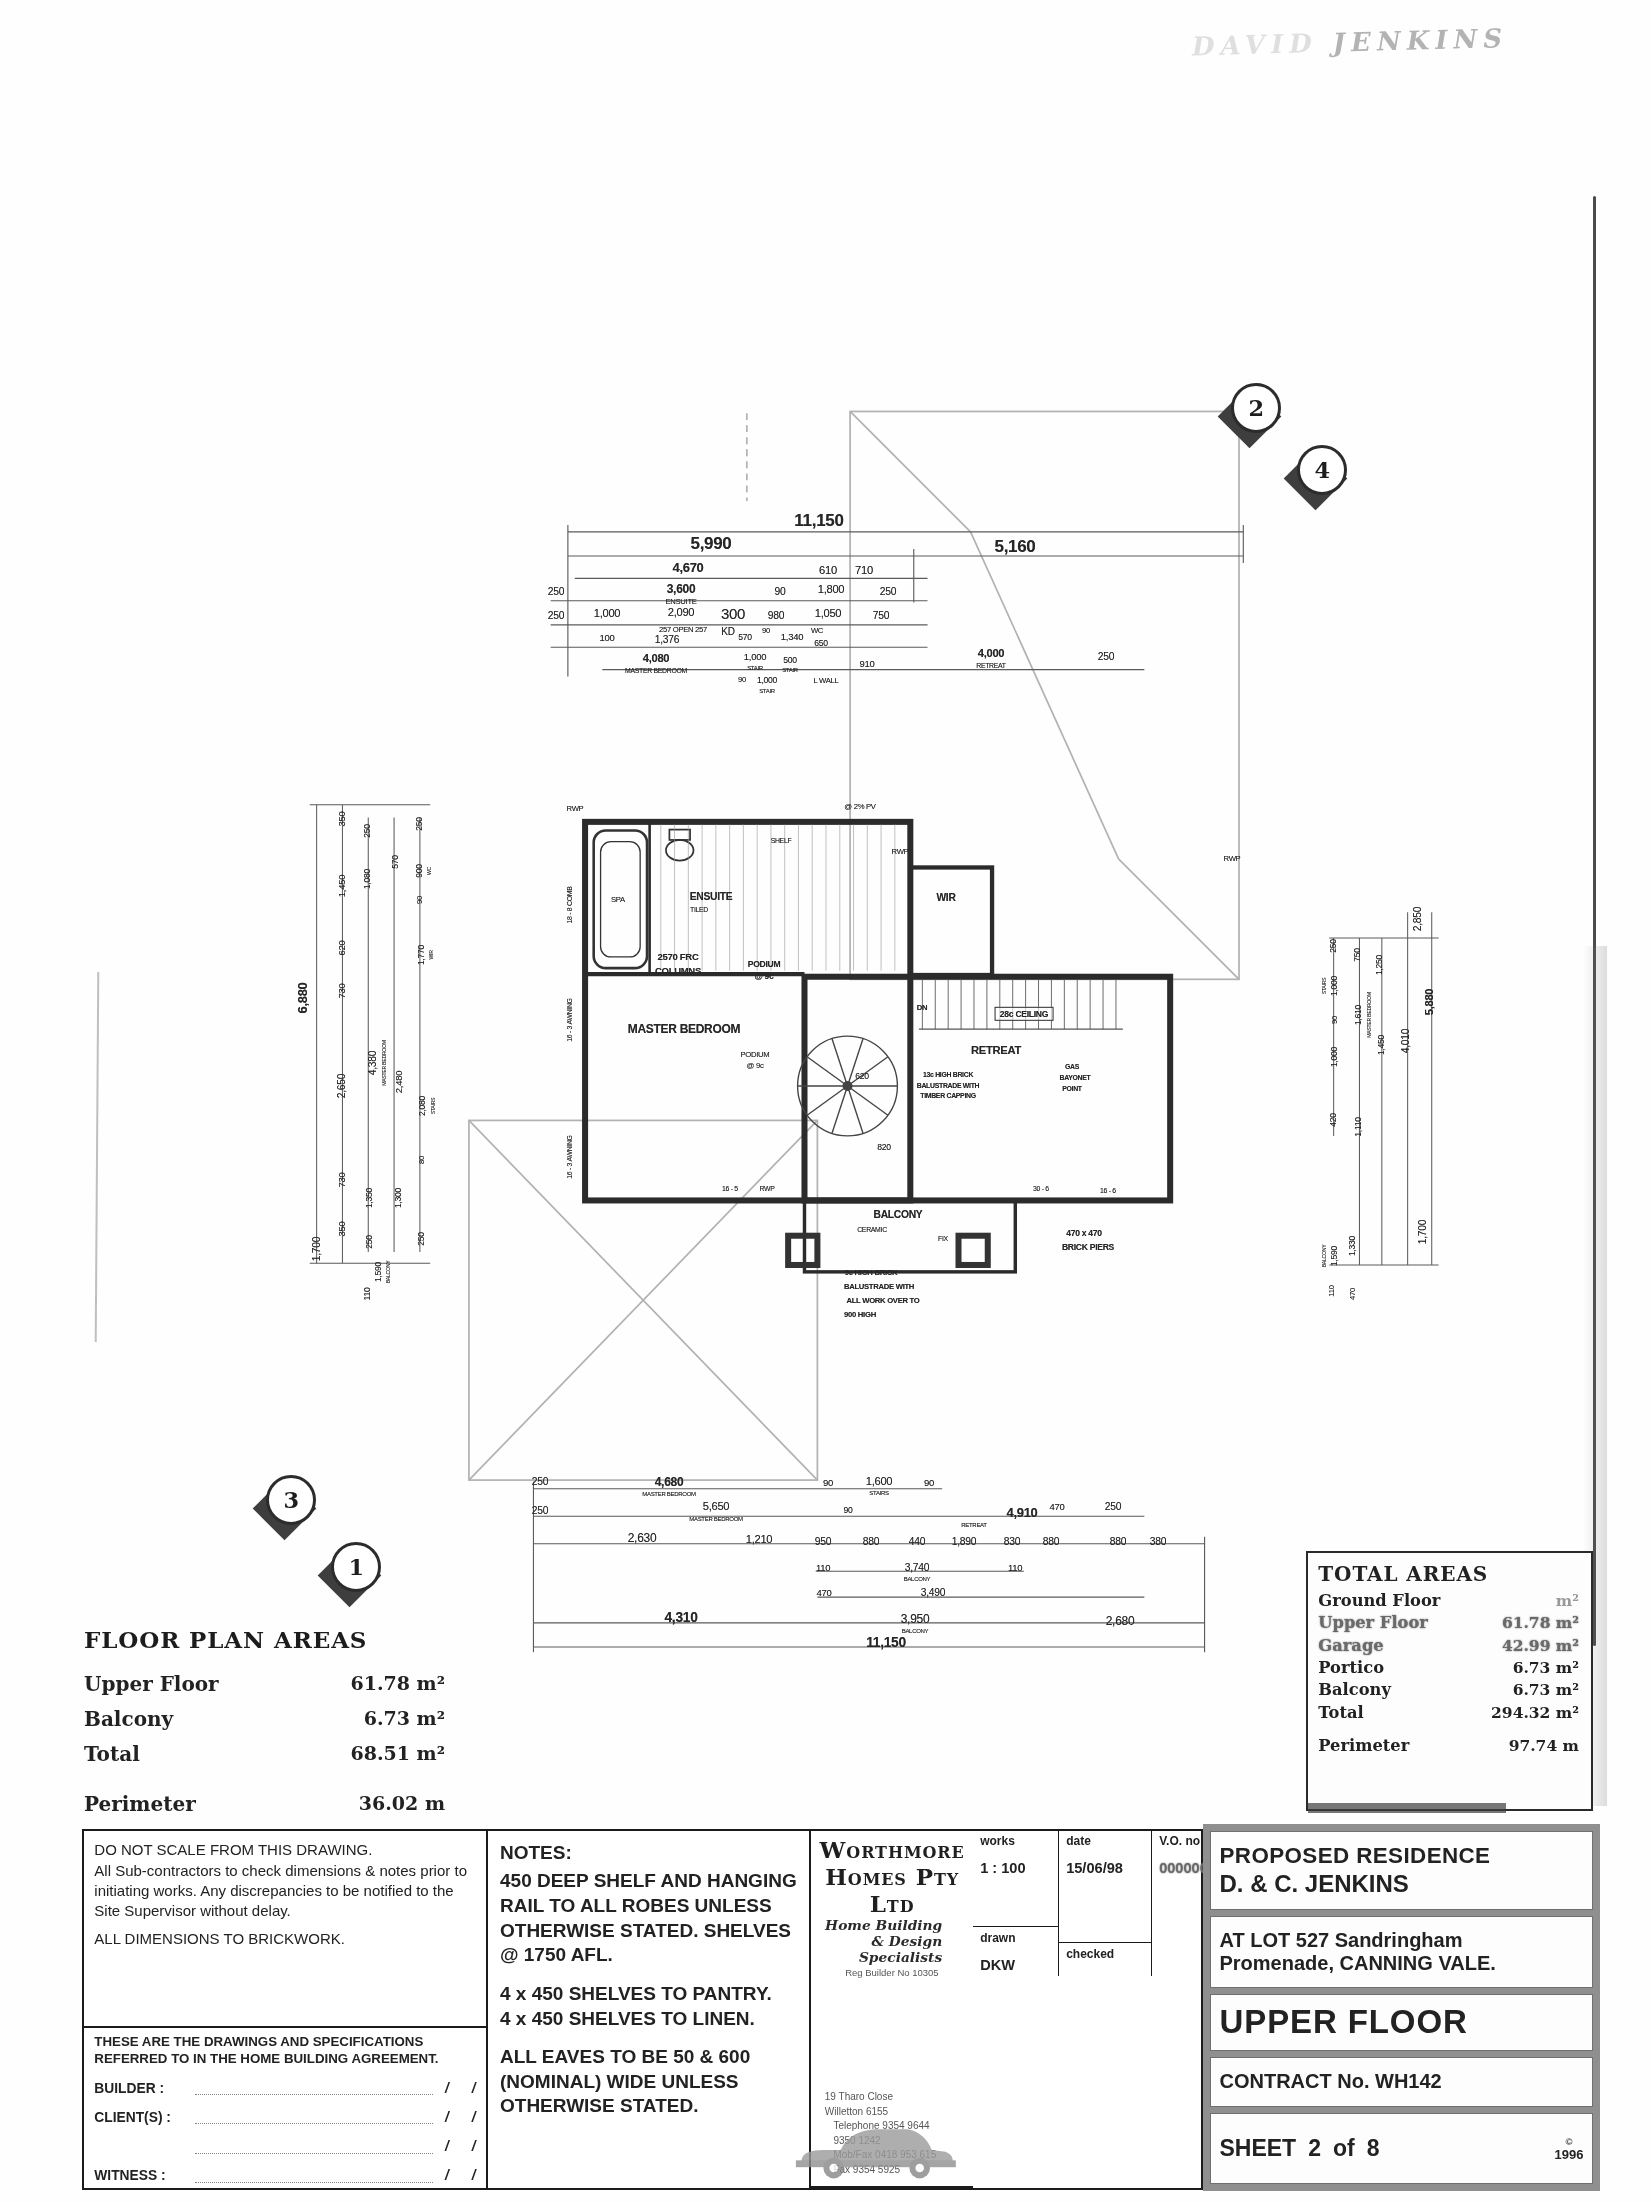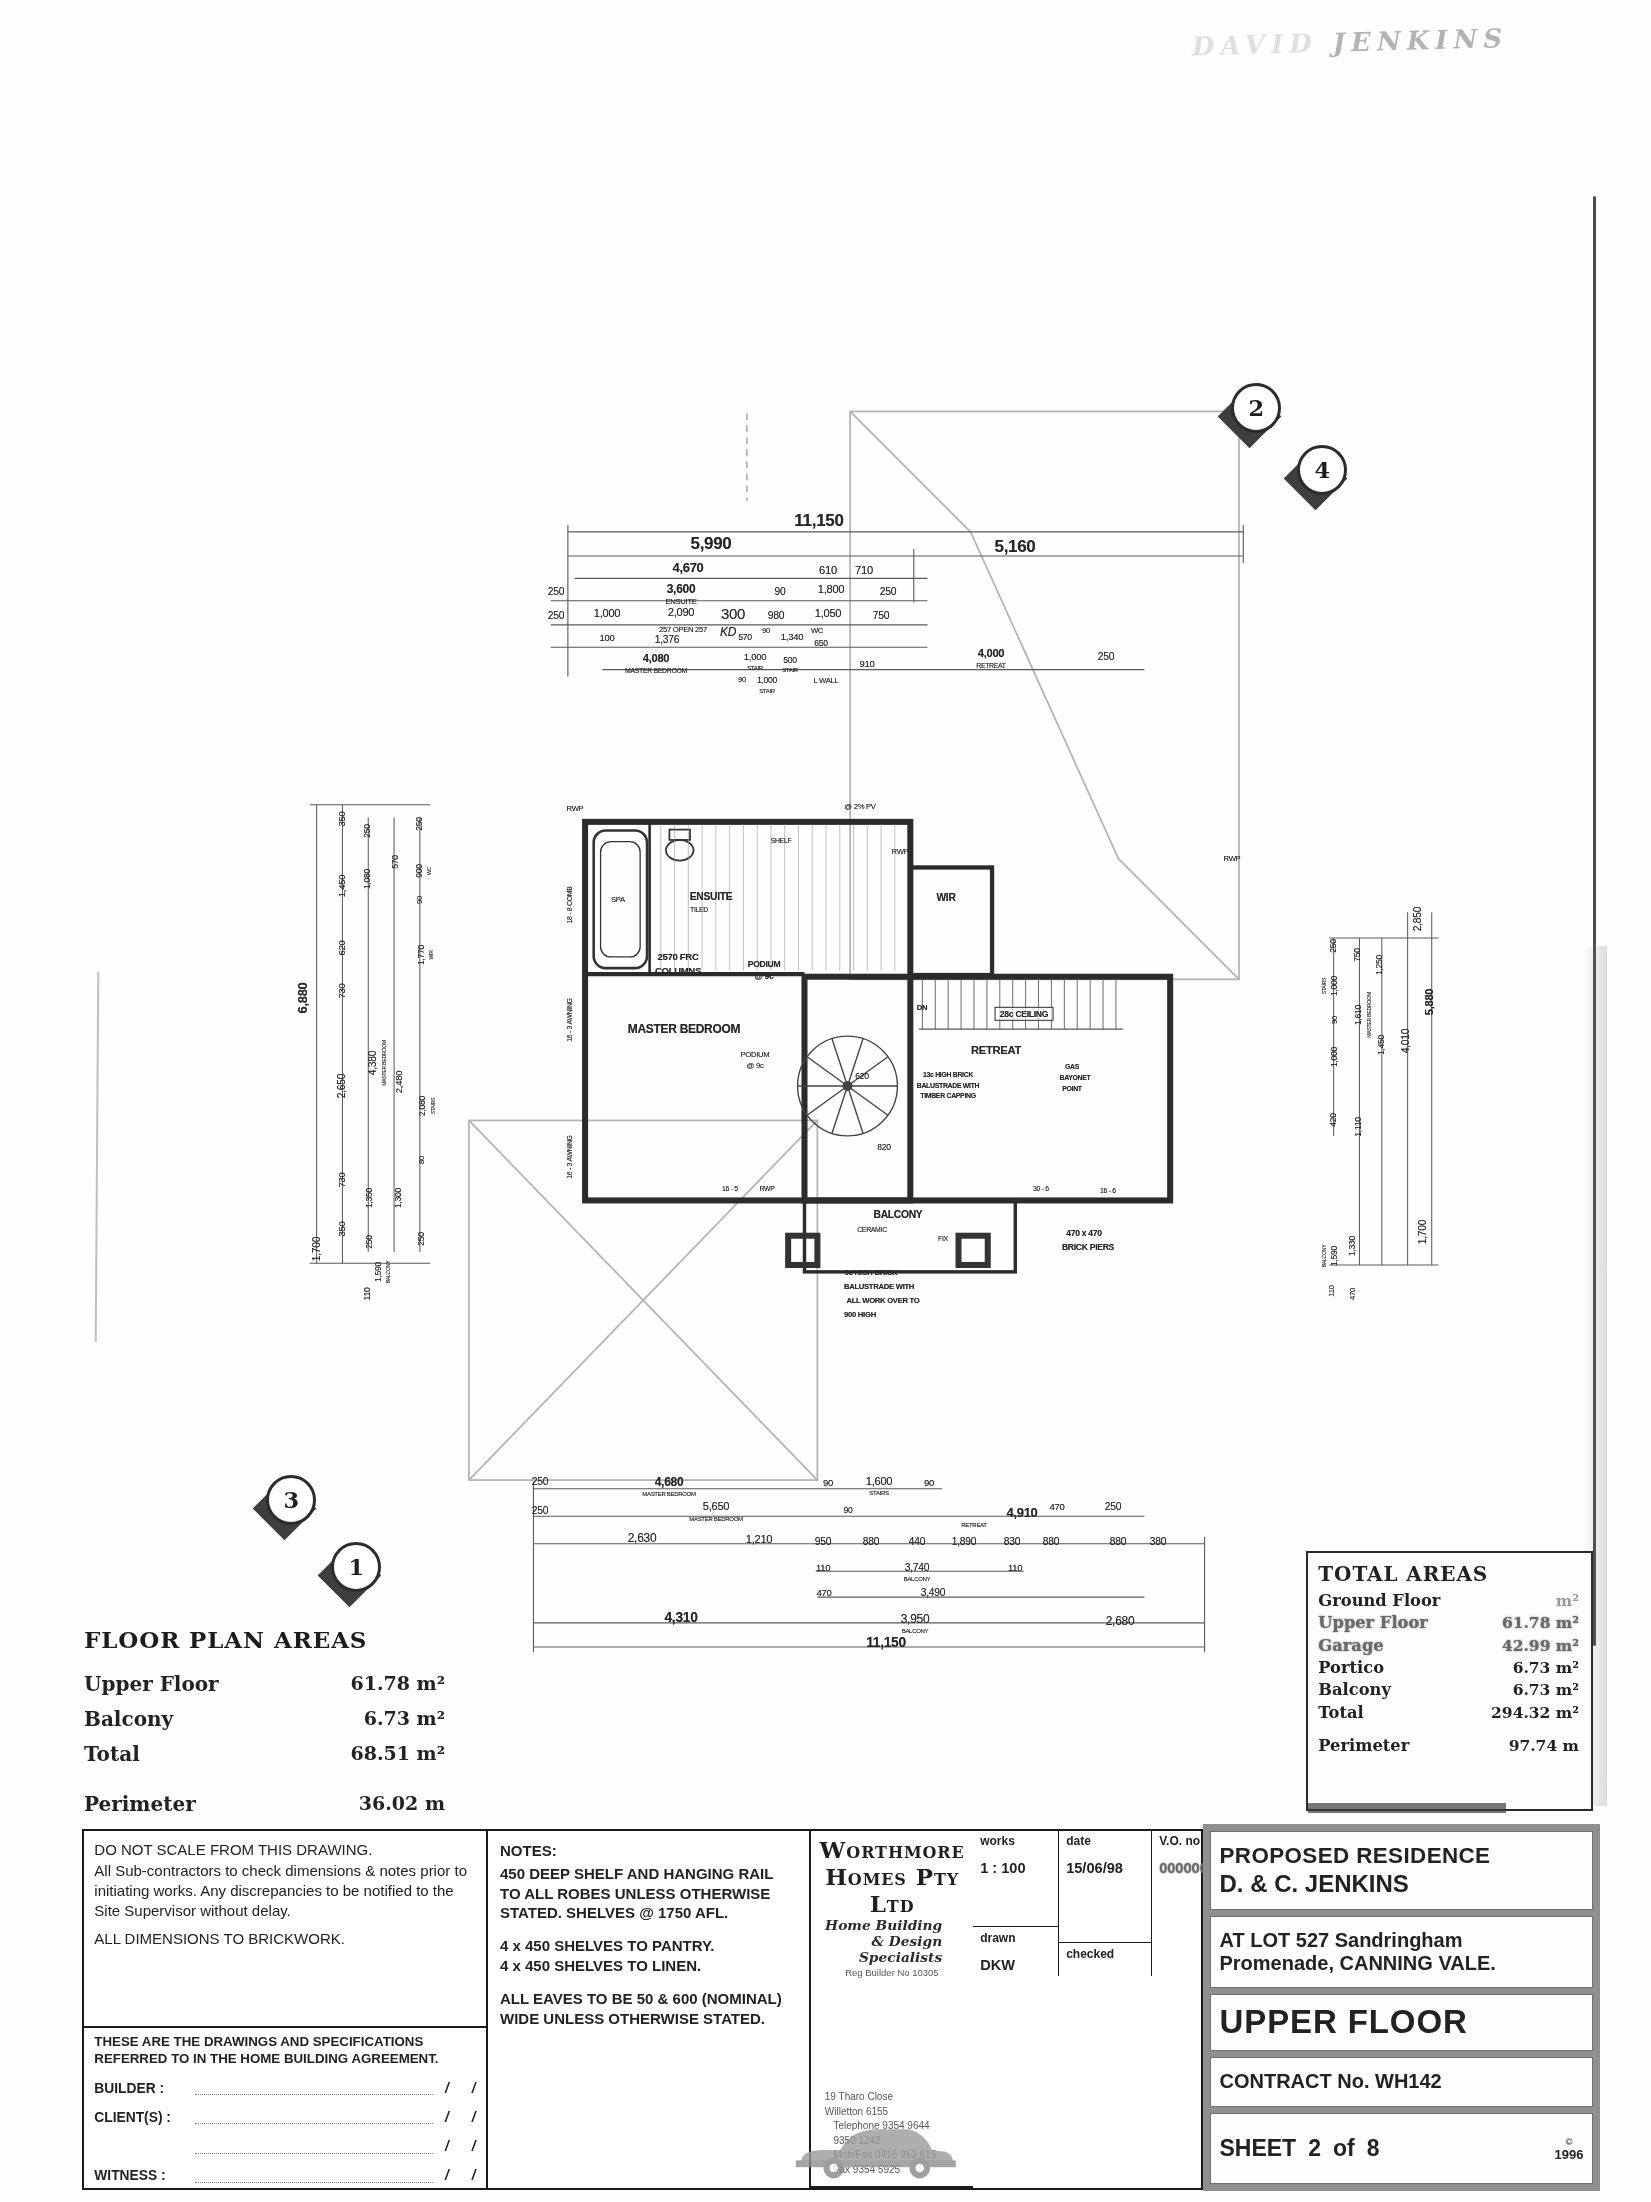--- a/index.html
+++ b/index.html
@@ -37,21 +37,21 @@
   .ta .row{display:flex;justify-content:space-between;margin-bottom:3.4px;font-size:16.3px}
   .ta .row .v{font-size:15.5px}
   .ta .peri{margin-top:13.8px}
   .smudge{color:#6a6a6a;text-shadow:0 0 1.7px #6a6a6a}
   .faint{color:#9a9a9a}
   .ta-bar{position:absolute;left:1308px;top:1803px;width:198px;height:9.5px;background:#3c3c3c;opacity:.7}
   
   .strip{position:absolute;left:82px;top:1829px;width:1121px;height:361px;border:2.6px solid #1b1b1b;display:flex;background:#fff}
   .cell{position:relative;height:100%}
   .c1{width:404px;border-right:2.6px solid #1b1b1b;display:flex;flex-direction:column}
-  .c2{width:323px;border-right:2.6px solid #1b1b1b;padding:10.3px 12px;font-weight:bold;font-size:15px;line-height:1.3}
+  .c2{width:323px;border-right:2.6px solid #1b1b1b;padding:10.3px 12px;font-weight:bold;font-size:19px;line-height:1.3}
   .c3{width:389px;display:flex;flex-direction:row}
   .disc{padding:8.6px 10.3px;font-weight:normal;font-size:15px;line-height:1.32;flex:1}
   .disc .h{margin-bottom:1.7px}
   .disc .b{margin-bottom:8.6px}
   .agree{border-top:2.6px solid #1b1b1b;padding:6.9px 10.3px 3.4px 10.3px;font-weight:bold;font-size:13.3px;line-height:1.25}
   .sigrow{display:flex;align-items:flex-end;margin-top:12px;font-size:13.8px}
   .sigrow .lab{width:96px;white-space:nowrap}
   .sigrow .line{flex:1;border-bottom:1.7px dotted #888;height:12px;margin:0 12px 1.7px 5.2px}
   .sigrow .dt{white-space:pre;font-style:italic;font-weight:bold}
   .notes-title{margin-bottom:3.4px}
@@ -213,21 +213,21 @@
       <span class="plabel" style="left: 556px; top: 616px; font-size: 10.3px; transform: translate(-50%, -50%);">250</span>
       <span class="plabel" style="left: 607px; top: 614px; font-size: 11.2px; transform: translate(-50%, -50%);">1,000</span>
       <span class="plabel" style="left: 681px; top: 613px; font-size: 11.2px; transform: translate(-50%, -50%);">2,090</span>
       <span class="plabel" style="left: 733px; top: 614px; font-size: 15px; transform: translate(-50%, -50%);">300</span>
       <span class="plabel" style="left: 776px; top: 616px; font-size: 10.3px; transform: translate(-50%, -50%);">980</span>
       <span class="plabel" style="left: 828px; top: 614px; font-size: 11.2px; transform: translate(-50%, -50%);">1,050</span>
       <span class="plabel" style="left: 881px; top: 616px; font-size: 10.3px; transform: translate(-50%, -50%);">750</span>
       <span class="plabel" style="left: 683px; top: 630px; font-size: 7.7px; transform: translate(-50%, -50%);">257 OPEN 257</span>
       <span class="plabel" style="left: 607px; top: 638px; font-size: 9.5px; transform: translate(-50%, -50%);">100</span>
       <span class="plabel" style="left: 667px; top: 640px; font-size: 10.3px; transform: translate(-50%, -50%);">1,376</span>
-      <span class="plabel" style="left: 728px; top: 632px; font-size: 12px; transform: translate(-50%, -50%); font-style: italic;">KD</span>
+      <span class="plabel" style="left: 728px; top: 632px; font-size: 10px; transform: translate(-50%, -50%);">KD</span>
       <span class="plabel" style="left: 745px; top: 638px; font-size: 8.6px; transform: translate(-50%, -50%);">570</span>
       <span class="plabel" style="left: 766px; top: 631px; font-size: 7.7px; transform: translate(-50%, -50%);">90</span>
       <span class="plabel" style="left: 792px; top: 637px; font-size: 9.5px; transform: translate(-50%, -50%);">1,340</span>
       <span class="plabel" style="left: 817px; top: 631px; font-size: 7.7px; transform: translate(-50%, -50%);">WC</span>
       <span class="plabel" style="left: 821px; top: 644px; font-size: 8.6px; transform: translate(-50%, -50%);">650</span>
       <span class="plabel" style="left: 656px; top: 659px; font-size: 11.2px; font-weight: bold; transform: translate(-50%, -50%);">4,080</span>
       <span class="plabel" style="left: 656px; top: 671px; font-size: 6.9px; transform: translate(-50%, -50%);">MASTER BEDROOM</span>
       <span class="plabel" style="left: 755px; top: 657px; font-size: 9.5px; transform: translate(-50%, -50%);">1,000</span>
       <span class="plabel" style="left: 755px; top: 668px; font-size: 6px; transform: translate(-50%, -50%);">STAIR</span>
       <span class="plabel" style="left: 790px; top: 661px; font-size: 8.6px; transform: translate(-50%, -50%);">500</span>

